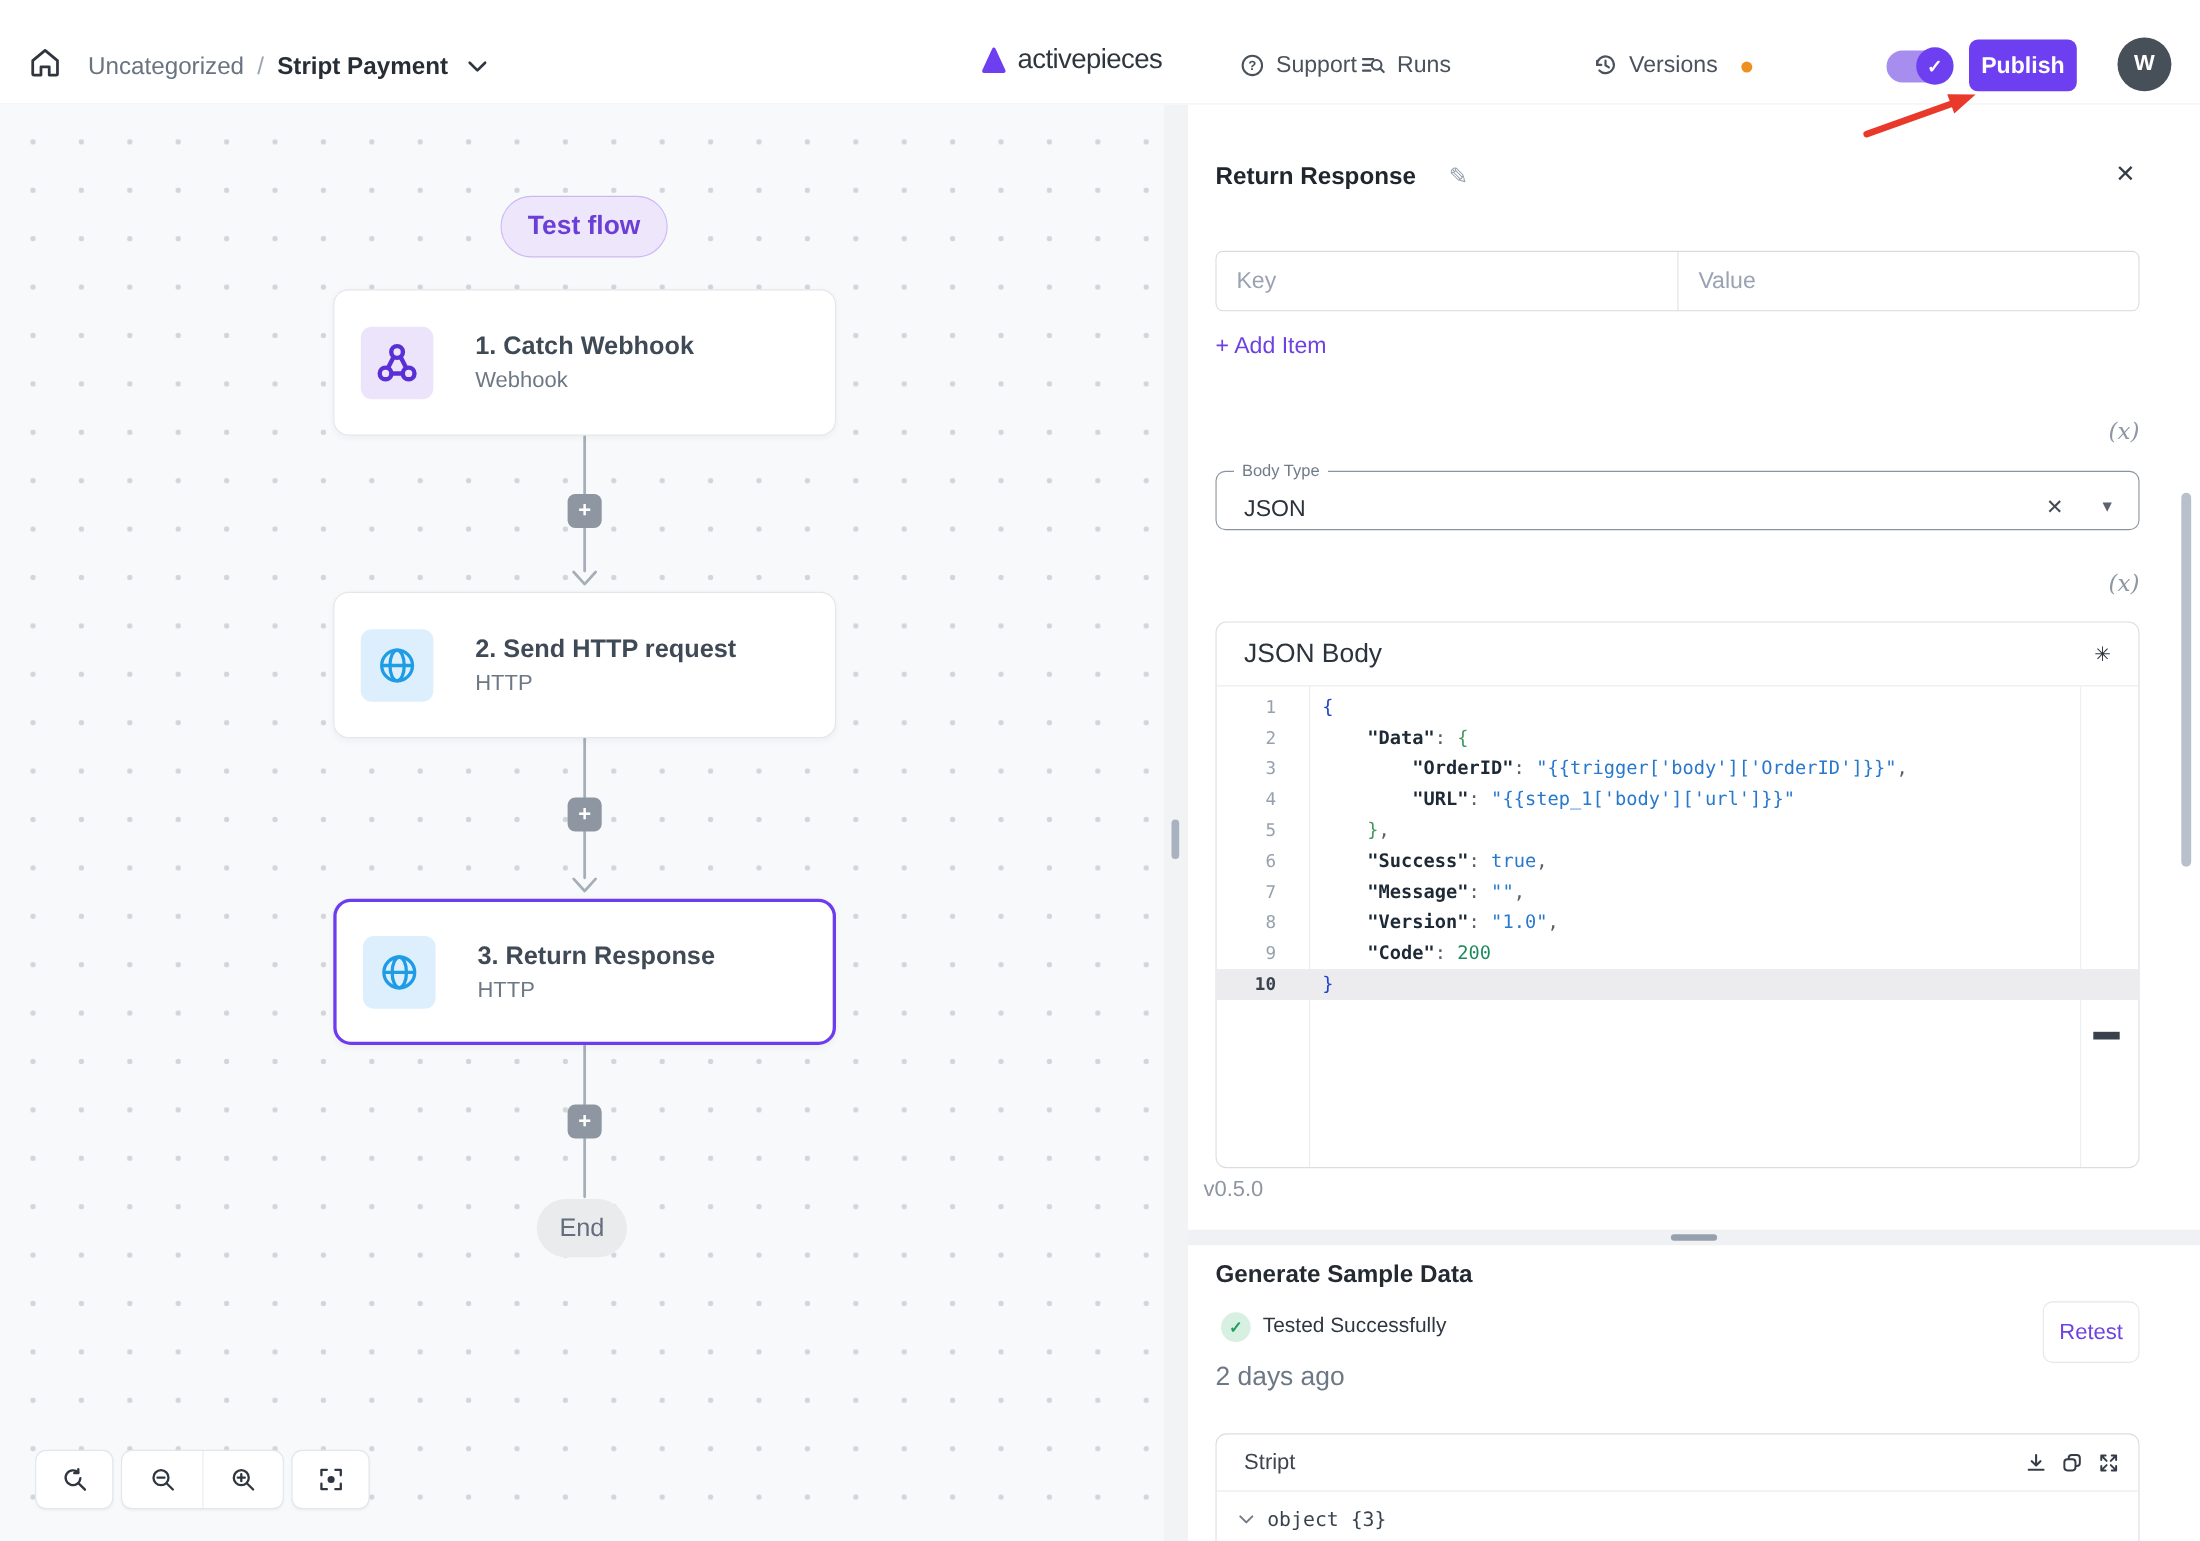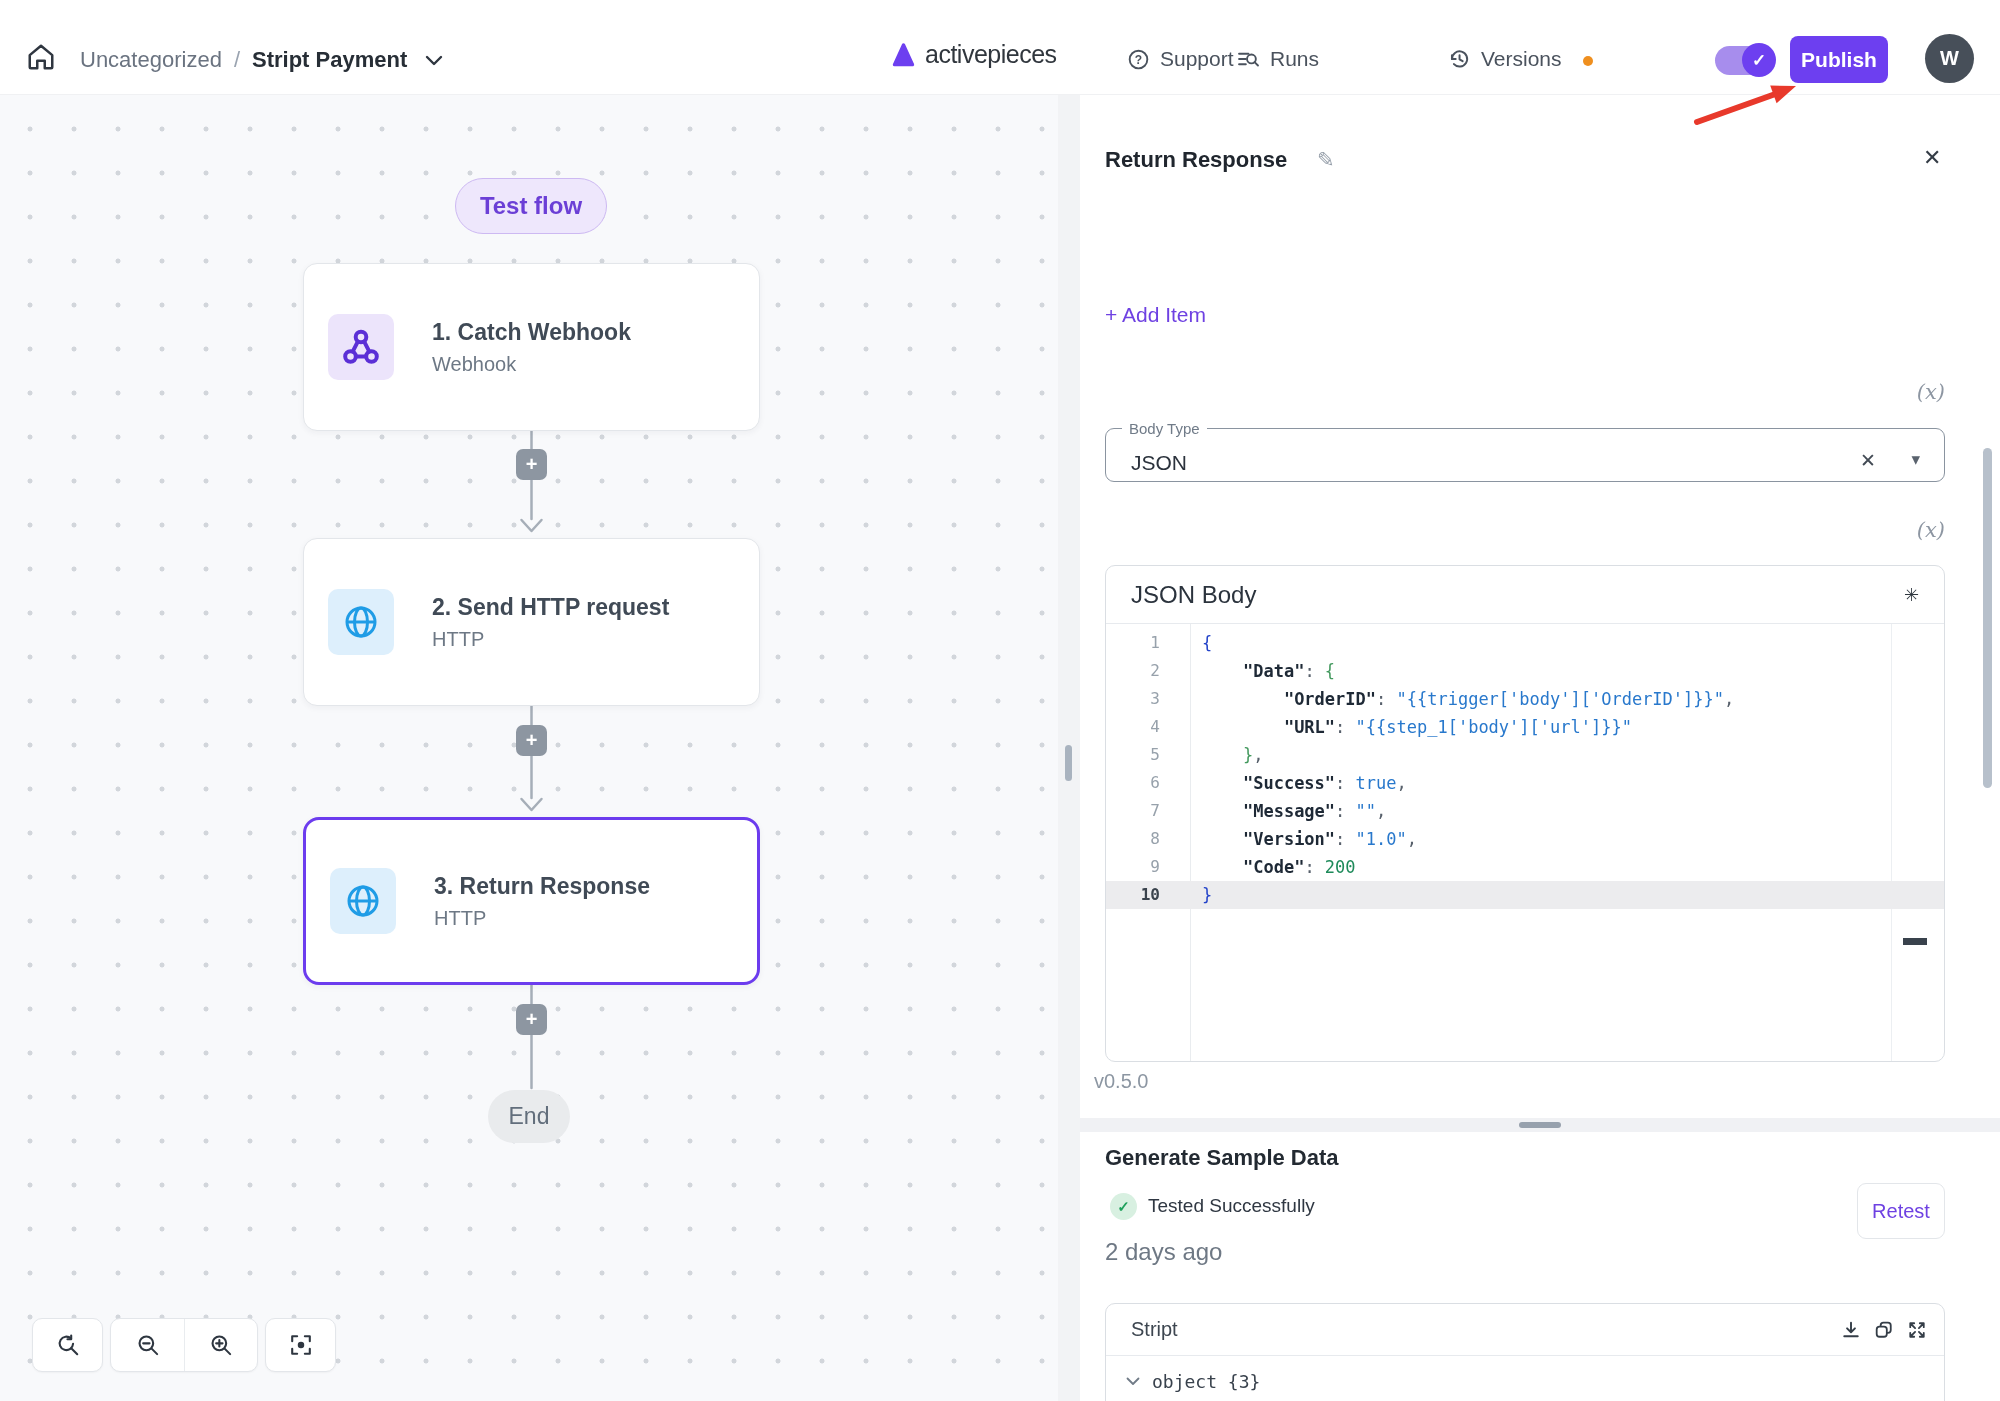--- a/index.html
+++ b/index.html
@@ -24,21 +24,21 @@
   .toggle { position:absolute; left:1715px; top:46px; width:57px; height:29px; border-radius:15px; background:#a78ded; cursor:pointer; }
   .toggle .knob { position:absolute; right:-4px; top:-3px; width:34px; height:34px; border-radius:50%; background:#6d3ff0; color:#fff; font-size:17px; font-weight:bold; display:flex; align-items:center; justify-content:center; }
   .publish-btn { position:absolute; left:1790px; top:36px; width:98px; height:47px; background:#6d3ff0; color:#fff; border:none; border-radius:8px; font-size:21px; font-weight:bold; font-family:"Liberation Sans",sans-serif; cursor:pointer; }
   .avatar { position:absolute; left:1925px; top:34px; width:49px; height:49px; border-radius:50%; background:#474f59; color:#fff; font-size:20px; font-weight:bold; display:flex; align-items:center; justify-content:center; cursor:pointer; }
 
   
   .canvas { position:absolute; left:0; top:95px; width:1058px; height:1306px; background:#f8f9fb;
     background-image:radial-gradient(circle, #d2d6db 2.2px, transparent 2.8px); background-size:44px 44px; background-position:8px 12px; }
   .wires { position:absolute; left:0; top:0; width:1058px; height:1306px; pointer-events:none; }
   .test-flow { position:absolute; left:455px; top:83px; width:152px; height:56px; border-radius:28px; background:#eee7fc; border:1.5px solid #cdb9f2; color:#6b3fd6; font-size:24px; font-weight:600; font-family:"Liberation Sans",sans-serif; cursor:pointer; }
-  .step { position:absolute; left:303px; width:457px; height:168px; background:#fff; border:1px solid #e3e6ea; border-radius:14px; box-shadow:0 2px 6px rgba(30,40,60,0.05); display:flex; align-items:center; padding:16px 24px; gap:38px; cursor:pointer; }
+  .step { position:absolute; left:303px; width:457px; height:133px; background:#fff; border:1px solid #e3e6ea; border-radius:14px; box-shadow:0 2px 6px rgba(30,40,60,0.05); display:flex; align-items:center; padding:16px 24px; gap:38px; cursor:pointer; }
   .step.sel { border:3px solid #6c3cee; border-radius:16px; }
   .s1 { top:168px; } .s2 { top:443px; } .s3 { top:722px; }
   .tile { width:66px; height:66px; border-radius:10px; display:flex; align-items:center; justify-content:center; flex:0 0 66px; }
   .tile-purple { background:#ece4fb; }
   .tile-blue { background:#ddeffc; }
   .step-title { font-size:23px; font-weight:600; color:#404a56; margin-bottom:7px; }
   .step-app { font-size:20px; color:#6d7885; }
   .plus-btn { position:absolute; left:516px; width:31px; height:31px; background:#8d96a1; border:none; border-radius:7px; color:#fff; font-size:20px; font-weight:bold; line-height:27px; text-align:center; cursor:pointer; padding:0; }
   .p1 { top:354px; } .p2 { top:630px; } .p3 { top:909px; }
   .end-pill { position:absolute; left:488px; top:995px; width:82px; height:53px; border-radius:27px; background:#e9ebed; color:#626e7c; font-size:23px; font-weight:500; display:flex; align-items:center; justify-content:center; }
@@ -276,20 +276,24 @@
 
   <div class="vgutter">
       <div class="vgrip"></div>
     </div>
 
   <aside class="panel">
     <h2 class="p-title">Return Response</h2>
     <span class="pencil">✎</span>
     <span class="p-close">✕</span>
 
+    <div class="kv-box">
+      <input class="kv-key" placeholder="Key" style="">
+      <input class="kv-value" placeholder="Value" style="">
+    </div>
     <button class="add-item">+ Add Item</button>
 
     <span class="fx fx1">(x)</span>
 
     <fieldset class="body-type">
       <legend>Body Type</legend>
       <span class="bt-value">JSON</span>
       <span class="bt-clear">✕</span>
       <span class="bt-caret">▾</span>
     </fieldset>

